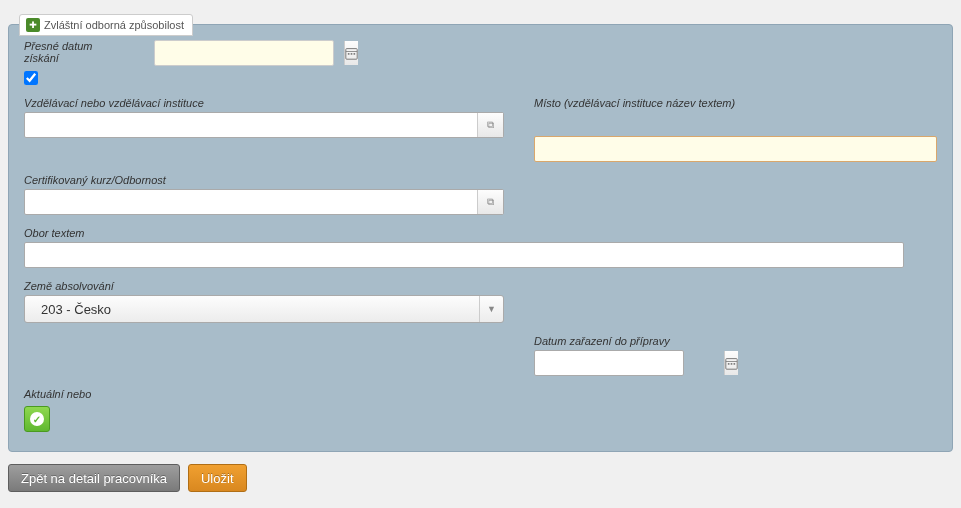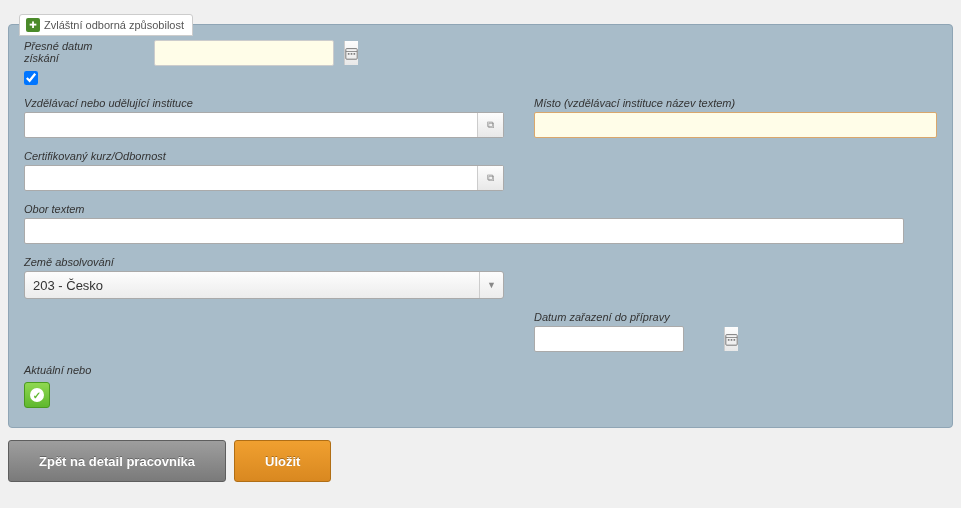--- a/index.html
+++ b/index.html
@@ -152,21 +152,21 @@
     .select-wrap {
       display: flex;
       align-items: center;
       background: linear-gradient(#fdfdfd, #ececec);
       border: 1px solid #aaa;
       border-radius: 3px;
       height: 28px;
     }
     .select-wrap .select-text {
       flex: 1;
-      padding: 2px 8px;
+      padding: 2px 16px;
       font-size: 13px;
       color: #333;
     }
     .select-caret {
       width: 24px;
       height: 26px;
       border-left: 1px solid #ccc;
       display: flex;
       align-items: center;
       justify-content: center;
@@ -211,43 +211,42 @@
       color: #5fb82f;
       font-size: 10px;
       font-weight: bold;
     }
     .button-bar {
       display: flex;
       gap: 8px;
       margin-top: 12px;
     }
     .btn {
-      height: 42px;
-      padding: 0 30px;
+      height: 28px;
+      padding: 0 12px;
       border-radius: 3px;
       font-size: 13px;
       cursor: pointer;
       border: 1px solid #666;
       display: flex;
       align-items: center;
       text-shadow: 0 -1px 0 rgba(0,0,0,0.3);
-      font-weight: bold;
     }
     .btn-gray {
       background: linear-gradient(#9e9e9e, #7a7a7a);
       color: #fff;
       border-color: #5e5e5e;
     }
     .btn-orange {
       background: linear-gradient(#f0a030, #d98820);
       color: #fff;
       border-color: #b06e15;
     }
     .col-left { flex: 0 0 480px; }
-    .col-right { flex: 1; }
+    .col-right { flex: 1; gap: 24px; }
   </style>
 </head>
 <body>
 
 <div class="panel">
   <div class="panel-legend">
     <span class="legend-icon"></span>
     <span>Zvláštní odborná způsobilost</span>
   </div>
 
@@ -267,21 +266,21 @@
               <rect x="7" y="7.5" width="2" height="2" fill="#777"></rect>
               <rect x="10.5" y="7.5" width="2" height="2" fill="#777"></rect>
             </svg>
         </div>
       </div>
     </div>
   </div>
 
   <div class="form-row">
     <div class="form-group col-left">
-      <span class="form-label">Vzdělávací nebo udělující instituce</span>
+      <span class="form-label">Vzdělávací nebo vzdělávací instituce</span>
       <div class="picker-wrap">
         <input type="text" value="" style="">
         <div class="picker-btn">⧉</div>
       </div>
     </div>
     <div class="form-group col-right">
       <span class="form-label">Místo (vzdělávací instituce název textem)</span>
       <input type="text" class="input-text input-highlighted" style="height: 26px;" value="">
     </div>
   </div>

